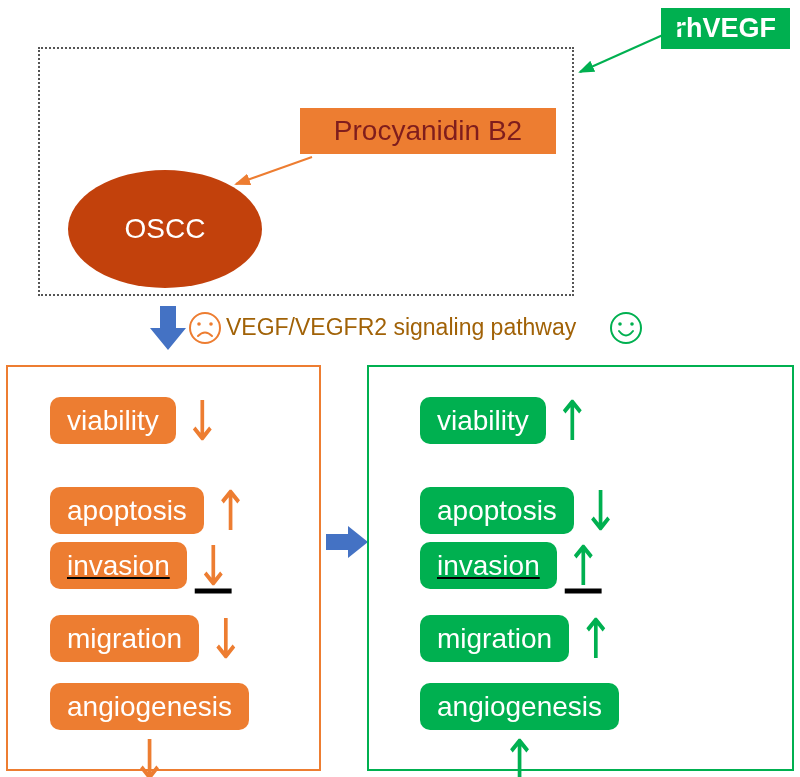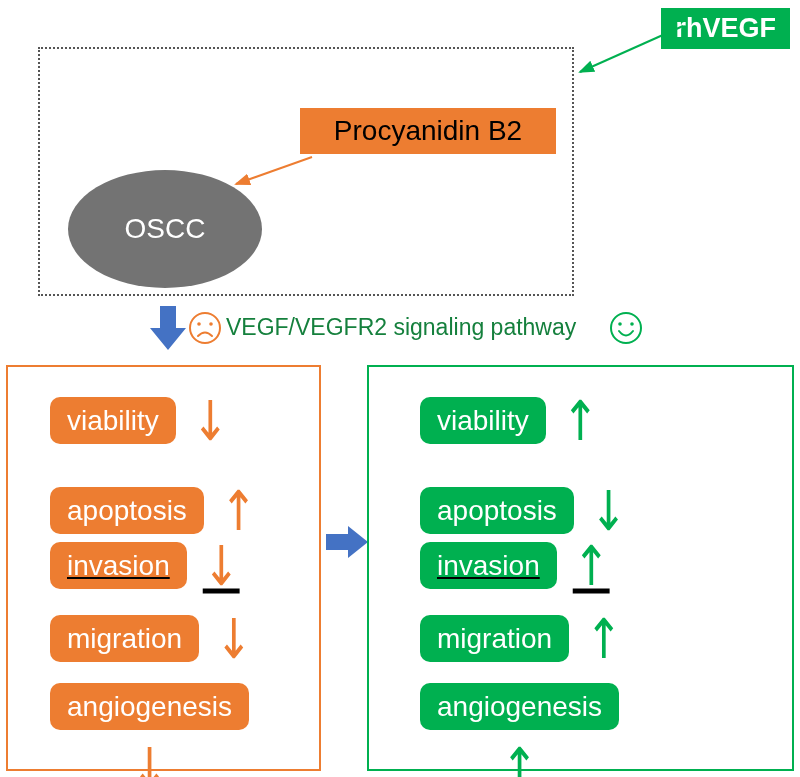--- a/index.html
+++ b/index.html
@@ -20,46 +20,46 @@
   .dotted-box{
     position:absolute; left:38px; top:47px;
     width:536px; height:249px;
     border:2px dotted #555;
     box-sizing:border-box;
     background:transparent;
   }
   .procyanidin-box{
     position:absolute; left:300px; top:108px;
     width:256px; height:46px;
-    background:#ED7D31; color:#000000;
+    background:#ED7D31; color:#7f1d1d;
     font-size:28px;
     display:flex; align-items:center; justify-content:center;
   }
   .oscc-ellipse{
     position:absolute; left:68px; top:170px;
     width:194px; height:118px;
-    background:#737373; color:#fff;
+    background:#c2410c; color:#fff;
     border-radius:50%;
     font-size:28px;
     display:flex; align-items:center; justify-content:center;
   }
   
   .pathway-label{
     position:absolute; left:226px; top:314px;
-    font-size:23px; color:#15803d; white-space:nowrap;
+    font-size:23px; color:#a16207; white-space:nowrap;
   }
   
   .panel{
     position:absolute; top:365px; height:406px;
     box-sizing:border-box; background:#fff;
   }
   .panel-left{ left:6px; width:315px; border:2px solid #ED7D31; }
   .panel-right{ left:367px; width:427px; border:2px solid #00B050; }
   .row{
-    position:absolute; display:flex; align-items:center; gap:16px;
+    position:absolute; display:flex; align-items:center; gap:8px;
   }
   .panel-left .row{ left:42px; }
   .panel-right .row{ left:51px; }
   .row-0{ top:30px; } .row-1{ top:120px; } .row-2{ top:175px;text-decoration:underline; }
   .row-3{ top:248px; } .row-4{ top:316px;flex-direction:column; }
   .pill{
     border-radius:10px; padding:6px 17px;
     font-size:28px; color:#fff; line-height:1.25; white-space:nowrap;
   }
   .pill-orange{ background:#ED7D31; }

